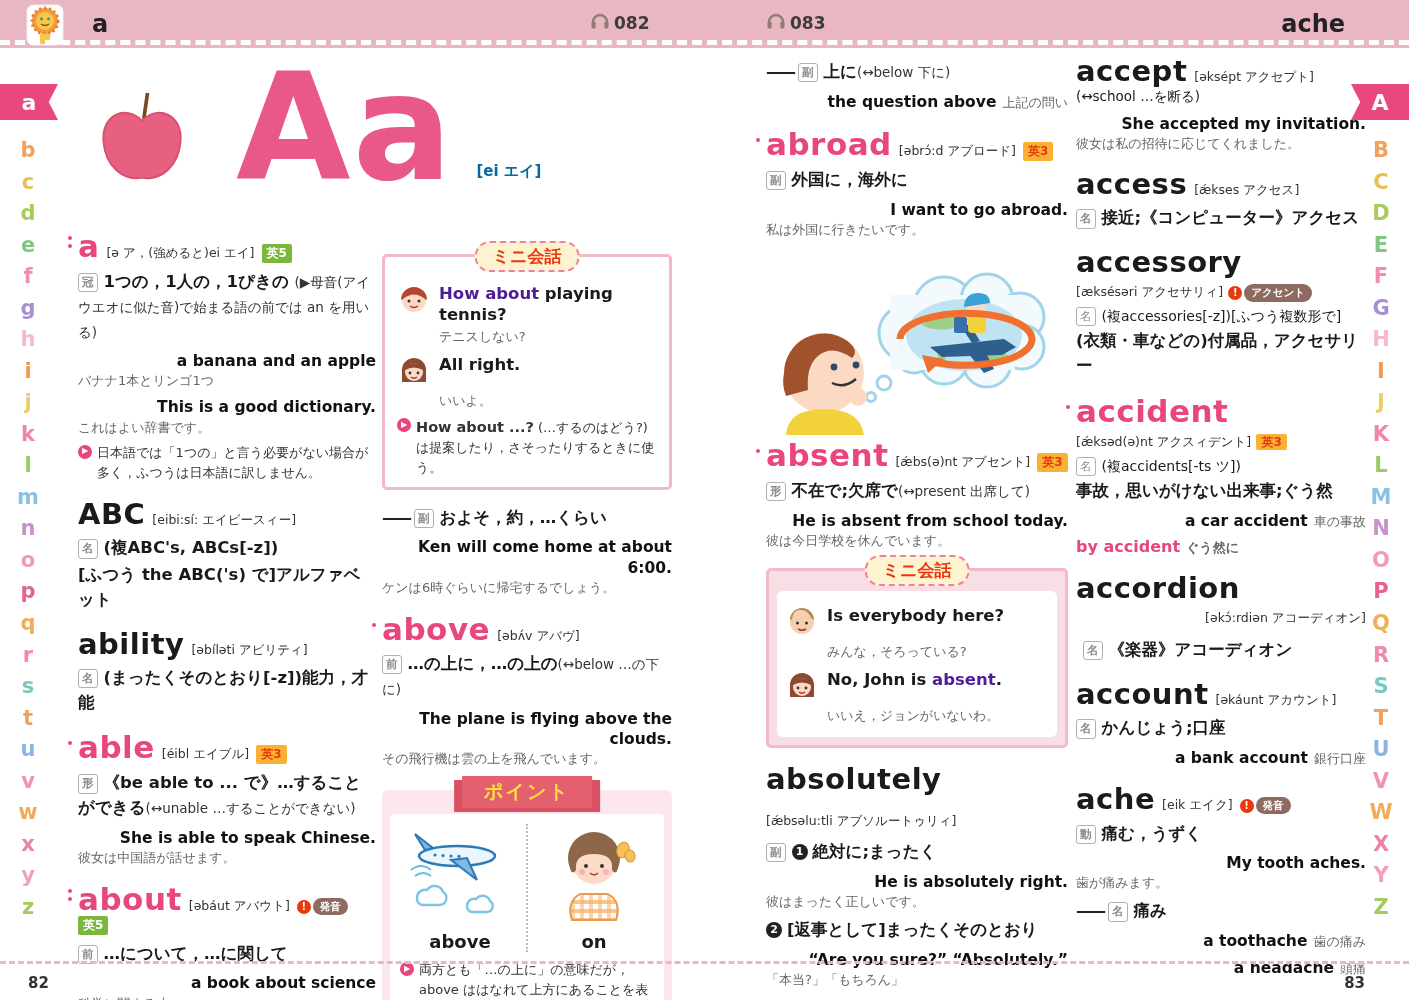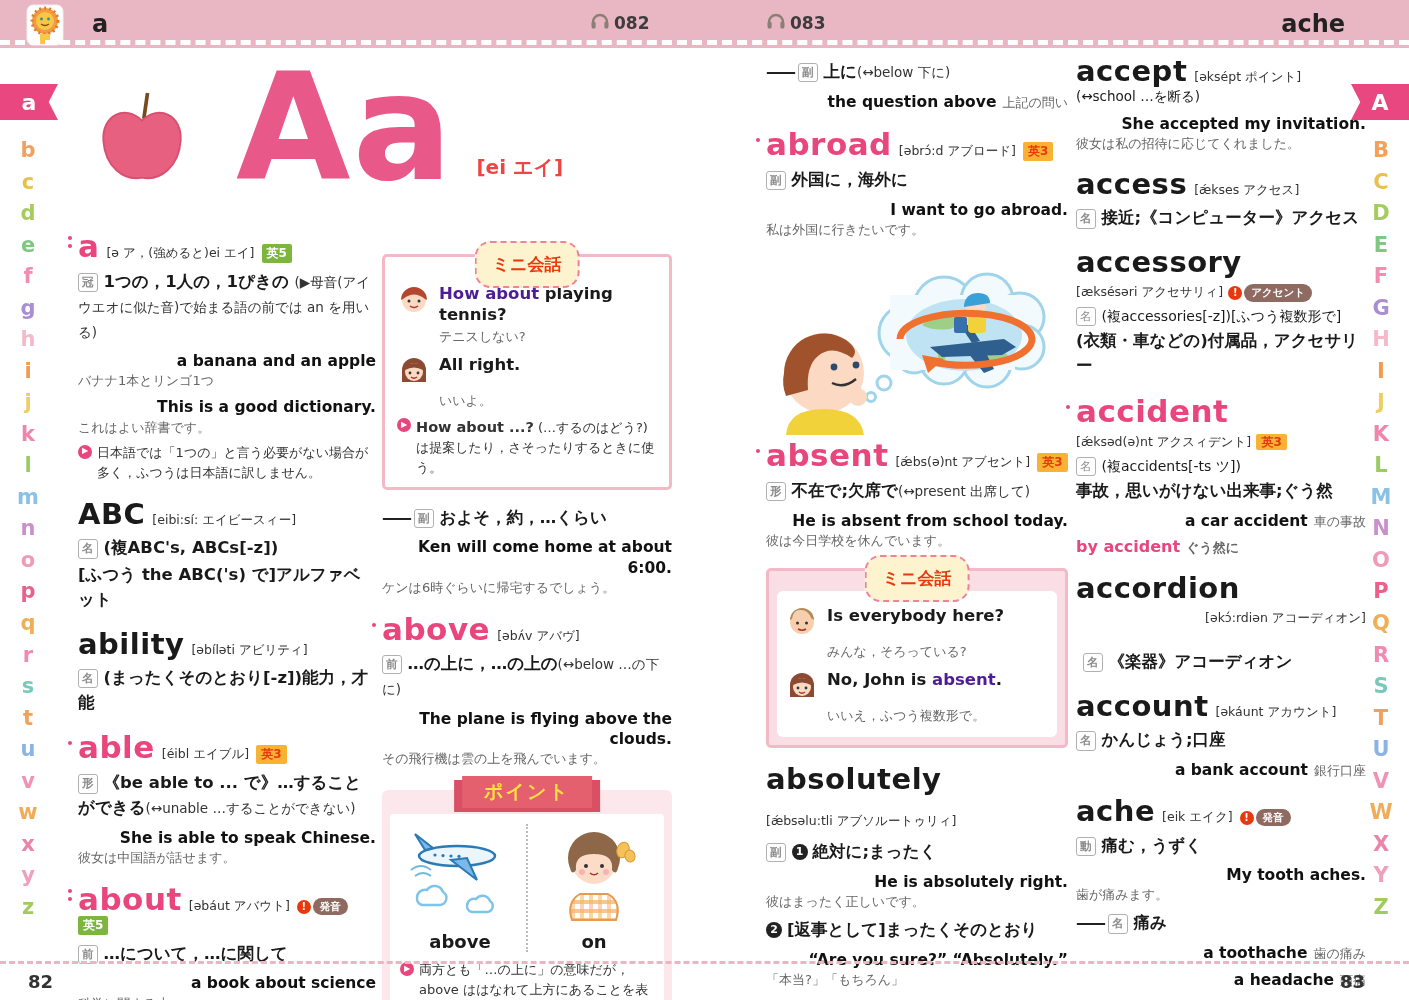--- a/index.html
+++ b/index.html
@@ -8,36 +8,36 @@
   
   .header{position:absolute;top:0;left:0;width:1409px;height:48px;background:#e9b6c4;}
   .header .dash{position:absolute;bottom:3px;left:0;right:0;border-top:5px dashed #fff;}
   .hdr-word{position:absolute;top:10px;font-weight:bold;font-size:24px;color:#222;}
   .hdr-word.left{left:92px;} .hdr-word.right{right:64px;}
   .audio{position:absolute;top:12px;display:flex;align-items:center;gap:4px;color:#3c3c3c;
          font-size:17px;font-weight:bold;}
   .audio.a1{left:590px;} .audio.a2{left:766px;}
   .lion{position:absolute;left:26px;top:4px;}
   .footer-dash{position:absolute;bottom:36px;left:0;right:0;border-top:3px dashed #e9b6c4;}
-  .pageno{position:absolute;bottom:8px;font-size:18px;font-weight:bold;color:#333;}
+  .pageno{position:absolute;bottom:8px;font-size:15px;font-weight:bold;color:#333;}
   .pageno.left{left:28px;} .pageno.right{right:44px;}
   
   .side{position:absolute;top:140px;height:778px;width:56px;display:flex;flex-direction:column;
         justify-content:space-between;align-items:center;}
   .side.left{left:0;} .side.right{right:0;}
   .side-letter{font-weight:bold;font-size:21px;line-height:1;}
   .tab{position:absolute;top:84px;width:58px;height:36px;background:#e8487f;color:#fff;
        font-weight:bold;font-size:22px;display:flex;align-items:center;justify-content:center;}
   .tab.left{left:0;clip-path:polygon(0 0,100% 0,84% 50%,100% 100%,0 100%);}
   .tab.right{right:0;clip-path:polygon(0 0,100% 0,100% 100%,0 100%,16% 50%);}
   
   .aa-head{position:absolute;left:96px;top:58px;display:flex;align-items:flex-end;}
   .big-aa{font-size:148px;line-height:.95;font-weight:bold;color:#e8598a;letter-spacing:2px;
           margin-left:48px;}
-  .aa-pron{font-size:20px;color:#ef4444;margin:0 0 18px 22px;font-weight:bold;}
+  .aa-pron{font-size:15px;color:#0369a1;margin:0 0 18px 22px;font-weight:bold;}
   
   .col{position:absolute;}
   .col1{left:78px;top:230px;width:298px;}
   .col2{left:382px;top:236px;width:290px;}
   .col3{left:766px;top:60px;width:302px;}
   .col4{left:1076px;top:56px;width:290px;}
   
   .entry{margin-bottom:16px;position:relative;}
   .hw-row{display:flex;align-items:baseline;flex-wrap:wrap;column-gap:7px;position:relative;}
   .hw{font-weight:bold;font-size:29px;letter-spacing:.5px;line-height:1.05;}
@@ -69,21 +69,21 @@
   .numball{display:inline-flex;width:16px;height:16px;border-radius:50%;background:#222;color:#fff;
            font-size:11px;align-items:center;justify-content:center;margin-right:5px;vertical-align:2px;}
   .idiom{color:#e8467c;font-weight:bold;font-size:16px;margin:6px 0 0;}
   .idiom .ja-inline{color:#666;font-weight:bold;font-size:13px;margin-left:6px;}
   
   .mini-box{border:3px solid #f3b9c7;border-radius:5px;background:#fff;padding:20px 12px 8px;
             position:relative;margin:18px 0 16px;}
   .mini-box.pinkbg{background:#f9dee6;padding:20px 8px 8px;}
   .mini-box.pinkbg .panel{background:#fff;border-radius:6px;padding:8px 8px 6px;}
   .mini-label{position:absolute;top:-16px;left:50%;transform:translateX(-50%);background:#fdf3cf;
-              border:2px dashed #ef7fa3;border-radius:16px;padding:10px 16px;color:#e8380d;
+              border:2px dashed #ef7fa3;border-radius:16px;padding:2px 16px;color:#e8380d;
               font-weight:bold;font-size:17px;white-space:nowrap;z-index:2;}
   .speech{display:flex;gap:8px;margin:4px 0 2px;}
   .speech .bubble-en{font-size:16.5px;font-weight:bold;line-height:1.3;margin:2px 0 0;}
   .speech .hl{color:#4c1d95;}
   .speech-ja{margin:0 0 6px 42px;font-size:13px;color:#666;}
   
   .point-box{background:#fbe7ec;border-radius:6px;padding:24px 8px 8px;position:relative;margin-top:22px;}
   .ribbon{position:absolute;top:-14px;left:50%;transform:translateX(-50%);background:#e4606f;
           color:#ffe33e;font-weight:bold;font-size:19px;padding:3px 22px;letter-spacing:2px;
           box-shadow:-8px 4px 0 #d94f63,8px 4px 0 #d94f63;white-space:nowrap;z-index:2;}
@@ -478,21 +478,21 @@
             <path d="M5 30 v-12 a12 12 0 0 1 24 0 v12 Z" fill="#8d4a32"></path>
             <circle cx="17" cy="20" r="9" fill="#fcd9c2"></circle>
             <path d="M8 14 q9 -6 18 0 l0 4 q-9 -5 -18 0 Z" fill="#8d4a32"></path>
             <circle cx="13" cy="21" r="1.4" fill="#333"></circle>
               <circle cx="21" cy="21" r="1.4" fill="#333"></circle>
             <path d="M14 25 q3 2.5 6 0" stroke="#a33" stroke-width="1.4" fill="none"></path>
           </svg>
         </span>
         <p class="bubble-en"><span>No, John is </span><span class="hl">absent</span><span>.</span></p>
       </div>
-      <p class="speech-ja">いいえ，ふつう複数形で。</p>
+      <p class="speech-ja">いいえ，ジョンがいないわ。</p>
     </div>
   </div>
 
   <div class="entry">
     <div class="hw-row">
       <span class="hw">absolutely</span>
     </div>
     <p class="def-line" style="margin-top:14px;font-weight:normal;"><span class="pron">[ǽbsəlu:tli アブソルートゥリィ]</span></p>
     <p class="def-line"><span class="pos">副</span><span class="numball">1</span><span>絶対に;まったく</span></p>
     <p class="ex-en">He is absolutely right.</p>
@@ -501,21 +501,21 @@
     <p class="ex-en">“Are you sure?” “Absolutely.”</p>
     <p class="ex-ja">「本当?」「もちろん」</p>
   </div>
 </div>
 
 <div class="col col4">
 
   <div class="entry">
     <div class="hw-row">
       <span class="hw">accept</span>
-      <span class="pron">[əksépt ポイント]</span>
+      <span class="pron">[əksépt アクセプト]</span>
     </div>
     <p class="def-line" style="margin-top:0;font-weight:normal;font-size:13.5px;"><span>(↔school …を断る)</span></p>
     <p class="ex-en">She accepted my invitation.</p>
     <p class="ex-ja">彼女は私の招待に応じてくれました。</p>
   </div>
 
   <div class="entry">
     <div class="hw-row">
       <span class="hw">access</span>
       <span class="pron">[ǽkses アクセス]</span>
@@ -545,21 +545,21 @@
     <p class="def-line" style="margin-top:0;"><span>事故，思いがけない出来事;ぐう然</span></p>
     <p class="ex-en"><span>a car accident</span><span class="ja-inline">車の事故</span></p>
     <p class="idiom"><span>by accident</span><span class="ja-inline">ぐう然に</span></p>
   </div>
 
   <div class="entry">
     <div class="hw-row">
       <span class="hw">accordion</span>
     </div>
     <p class="def-line" style="margin-top:2px;font-weight:normal;text-align:right;"><span class="pron">[əkɔ́:rdiən アコーディオン]</span></p>
-    <p class="def-line" style="margin-top:20px;padding-left:7px;"><span class="pos">名</span><span>《楽器》アコーディオン</span></p>
+    <p class="def-line" style="margin-top:8px;padding-left:7px;"><span class="pos">名</span><span>《楽器》アコーディオン</span></p>
   </div>
 
   <div class="entry">
     <div class="hw-row">
       <span class="hw">account</span>
       <span class="pron">[əkáunt アカウント]</span>
     </div>
     <p class="def-line"><span class="pos">名</span><span>かんじょう;口座</span></p>
     <p class="ex-en"><span>a bank account</span><span class="ja-inline">銀行口座</span></p>
   </div>

